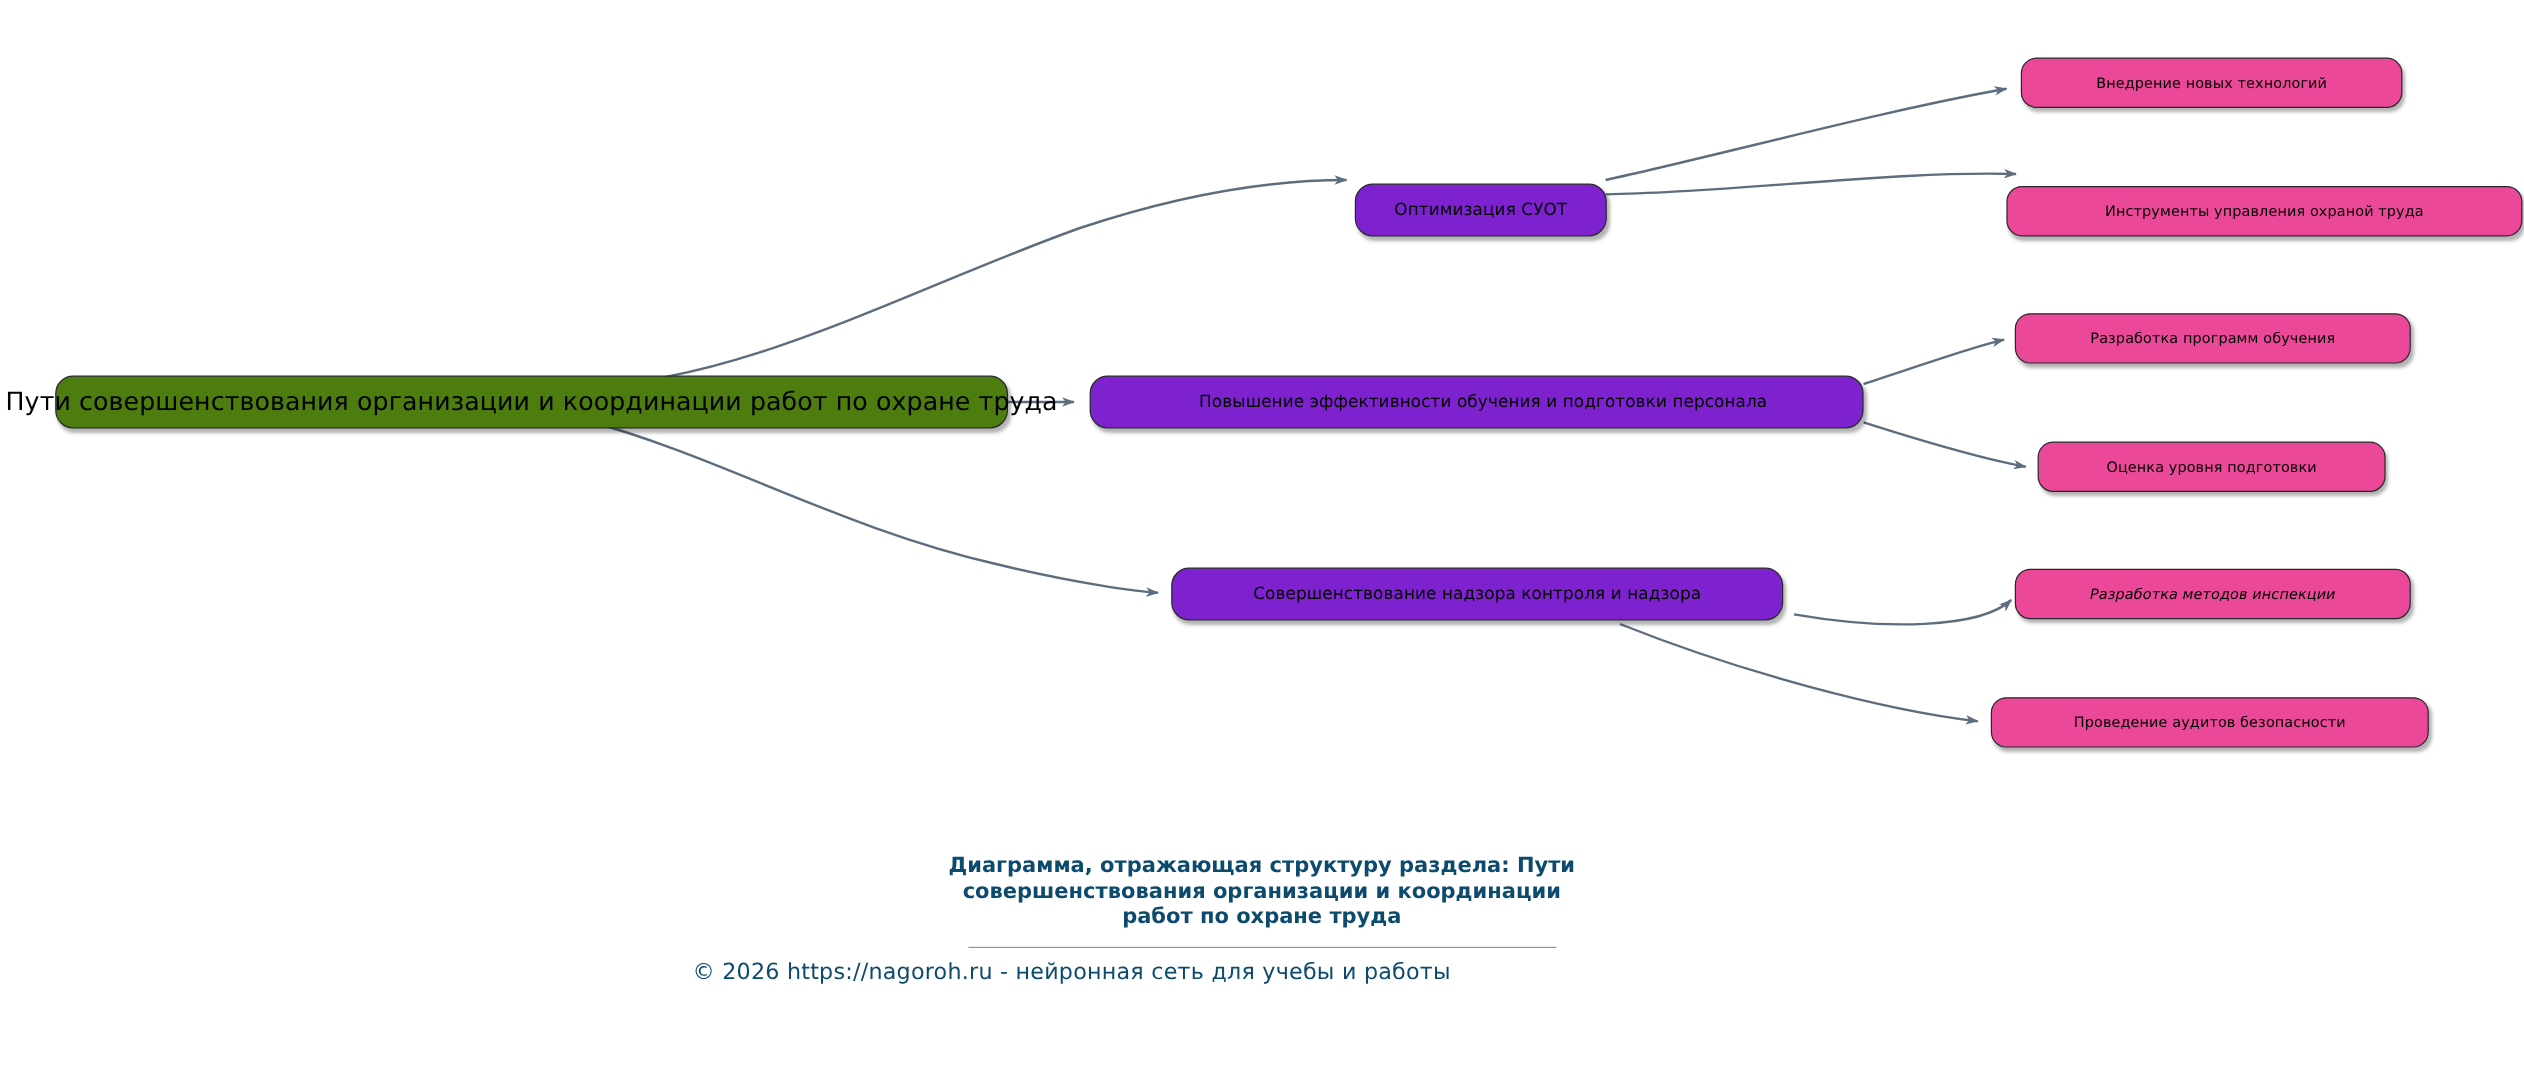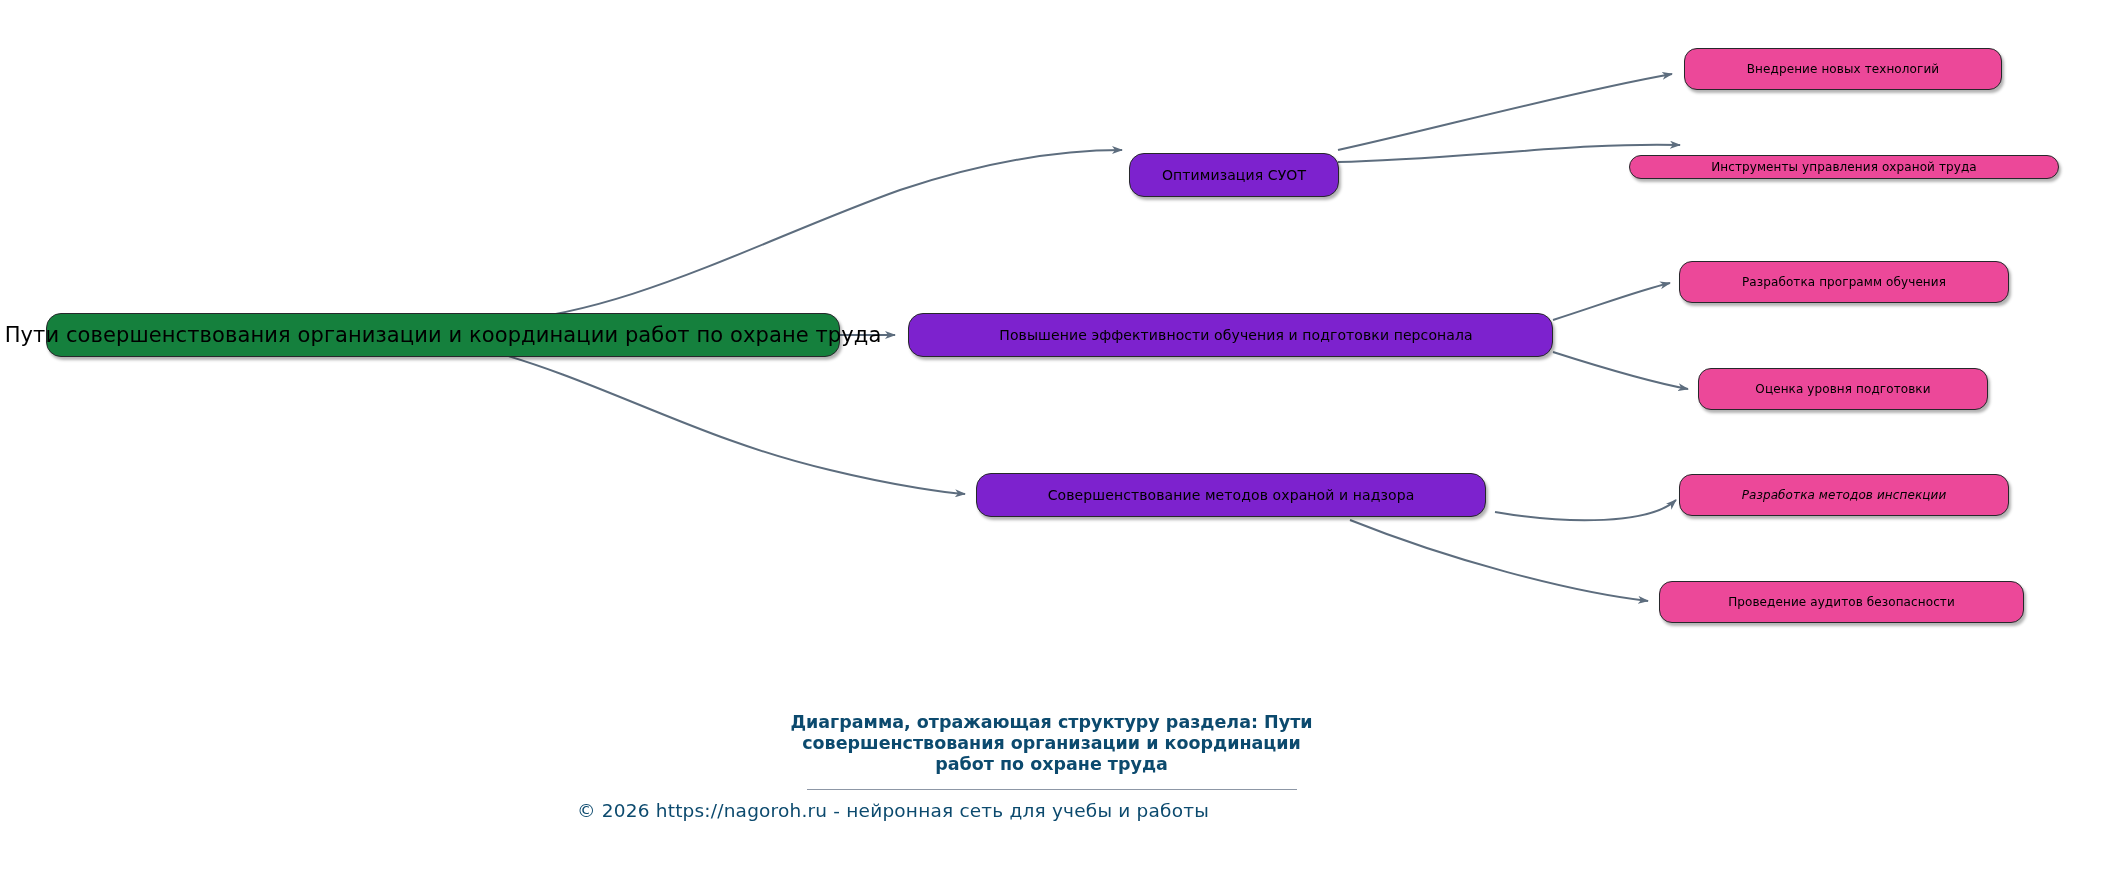--- a/index.html
+++ b/index.html
@@ -38,21 +38,21 @@
     border-radius: 14px;
     color: #000000;
     white-space: nowrap;
     box-shadow: 2px 3px 3px rgba(0,0,0,0.30);
     font-weight: 400;
     line-height: 1;
     letter-spacing: 0.1px;
     cursor: default;
   }
   .node-root {
-    background: #15803d;
+    background: #4d7c0f;
     font-size: 21px;
     border-radius: 15px;
   }
   .node-branch {
     background: #7d22ce;
     font-size: 14px;
     border-radius: 15px;
   }
   .node-leaf {
     background: #ec4899;
@@ -136,28 +136,28 @@
 
   <div class="node node-branch" style="left:1129px; top:153px; width:210px; height:44px;">
     <span class="node-label">Оптимизация СУОТ</span>
   </div>
 
   <div class="node node-branch" style="left:908px; top:313px; width:645px; height:44px;padding-left:11px;">
     <span class="node-label">Повышение эффективности обучения и подготовки персонала</span>
   </div>
 
   <div class="node node-branch" style="left:976px; top:473px; width:510px; height:44px;">
-    <span class="node-label">Совершенствование методов охраной и надзора</span>
+    <span class="node-label">Совершенствование надзора контроля и надзора</span>
   </div>
 
   <div class="node node-leaf" style="left:1684px; top:48px; width:318px; height:42px;">
     <span class="node-label">Внедрение новых технологий</span>
   </div>
 
-  <div class="node node-leaf" style="left:1629px; top:155px; width:430px; height:24px;text-align:center;">
+  <div class="node node-leaf" style="left:1672px; top:155px; width:430px; height:42px;text-align:center;">
     <span class="node-label">Инструменты управления охраной труда</span>
   </div>
 
   <div class="node node-leaf" style="left:1679px; top:261px; width:330px; height:42px;">
     <span class="node-label">Разработка программ обучения</span>
   </div>
 
   <div class="node node-leaf" style="left:1698px; top:368px; width:290px; height:42px;">
     <span class="node-label">Оценка уровня подготовки</span>
   </div>

